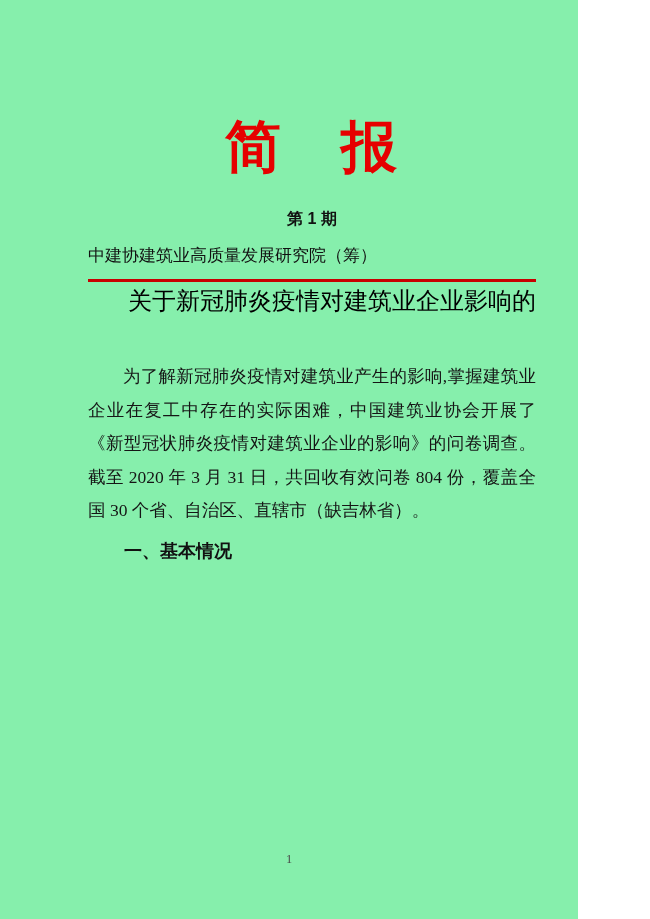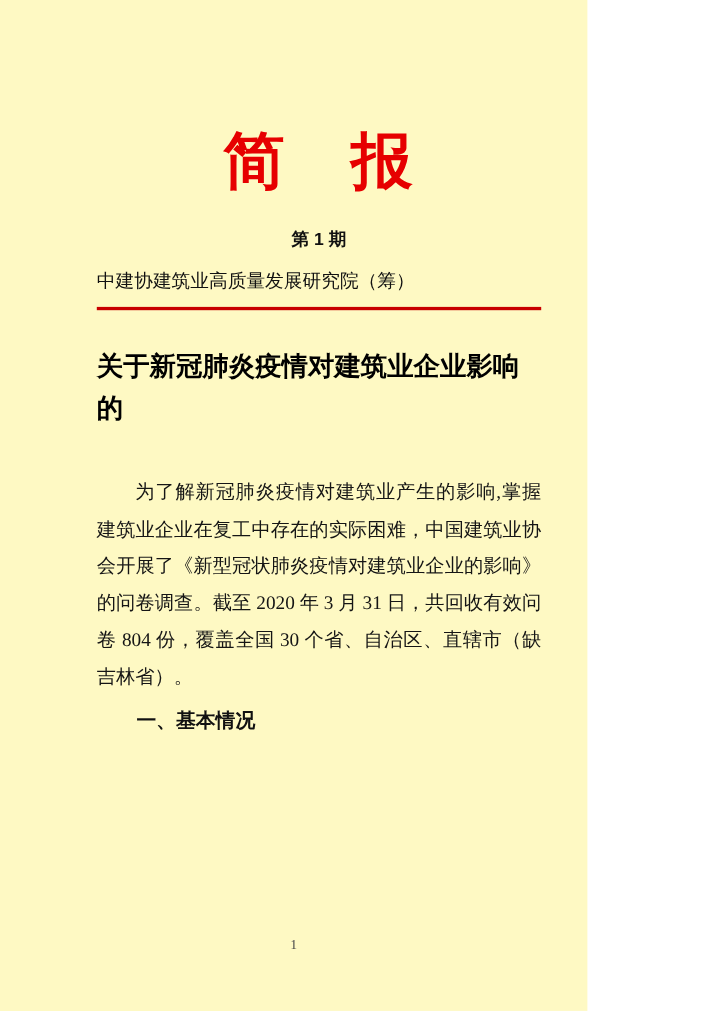--- a/index.html
+++ b/index.html
@@ -5,22 +5,22 @@
   * { margin: 0; padding: 0; box-sizing: border-box; }
   html, body { background: #ffffff; }
   body {
     width: 650px; height: 919px;
     font-family: "Liberation Serif", serif;
     color: #1a1a1a;
     overflow: hidden;
   }
   .page {
     position: relative;
-    width: 534px; height: 919px;
-    background: #fef9c3;
+    width: 578px; height: 919px;
+    background: #86efac;
     padding: 112px 42px 0 88px;
   }
   .masthead-title {
     text-align: center;
     font-family: "Liberation Serif", serif;
     font-weight: bold;
     font-size: 56px;
     line-height: 1.25;
     color: #e60000;
     letter-spacing: 2px;
@@ -45,24 +45,23 @@
   }
   .publisher-row .publisher { font-family: "Liberation Serif", serif; }
   .publisher-row .pub-date  { font-family: "Liberation Serif", serif; }
   .red-rule {
     margin-top: 11px;
     border: none;
     height: 3px;
     background: #c80000;
   }
   .report-title {
-    margin-top: 33px;
-    text-align: left;
+    text-align: right;
     font-family: "Liberation Serif", serif;
-    font-weight: bold;
+    font-weight: normal;
     font-size: 24px;
     line-height: 38px;
     color: #000;
   }
   .body-paragraph {
     margin-top: 40px;
     font-size: 17.5px;
     line-height: 33.5px;
     text-align: justify;
     text-indent: 2em;

